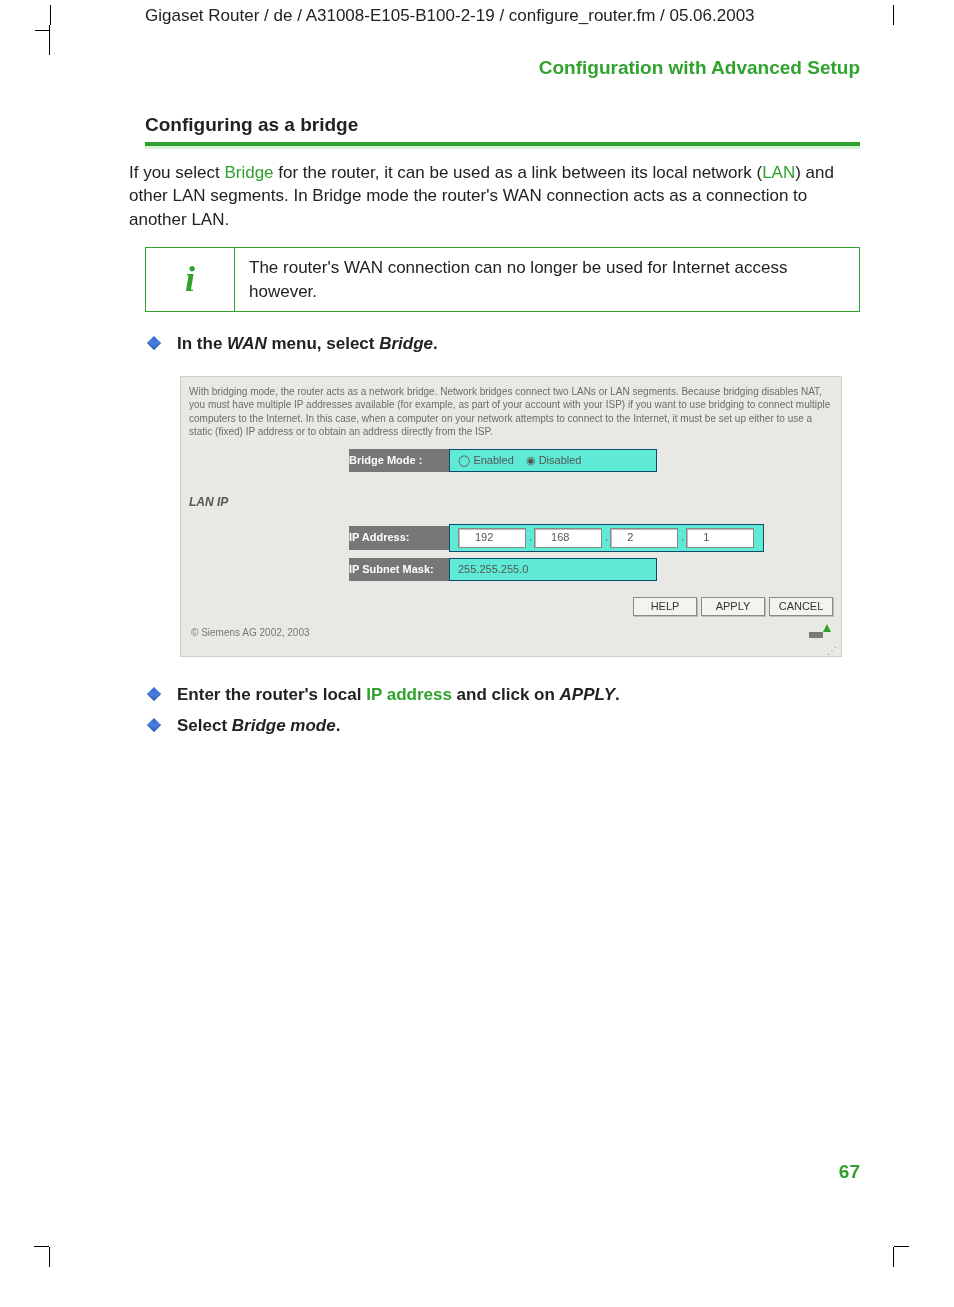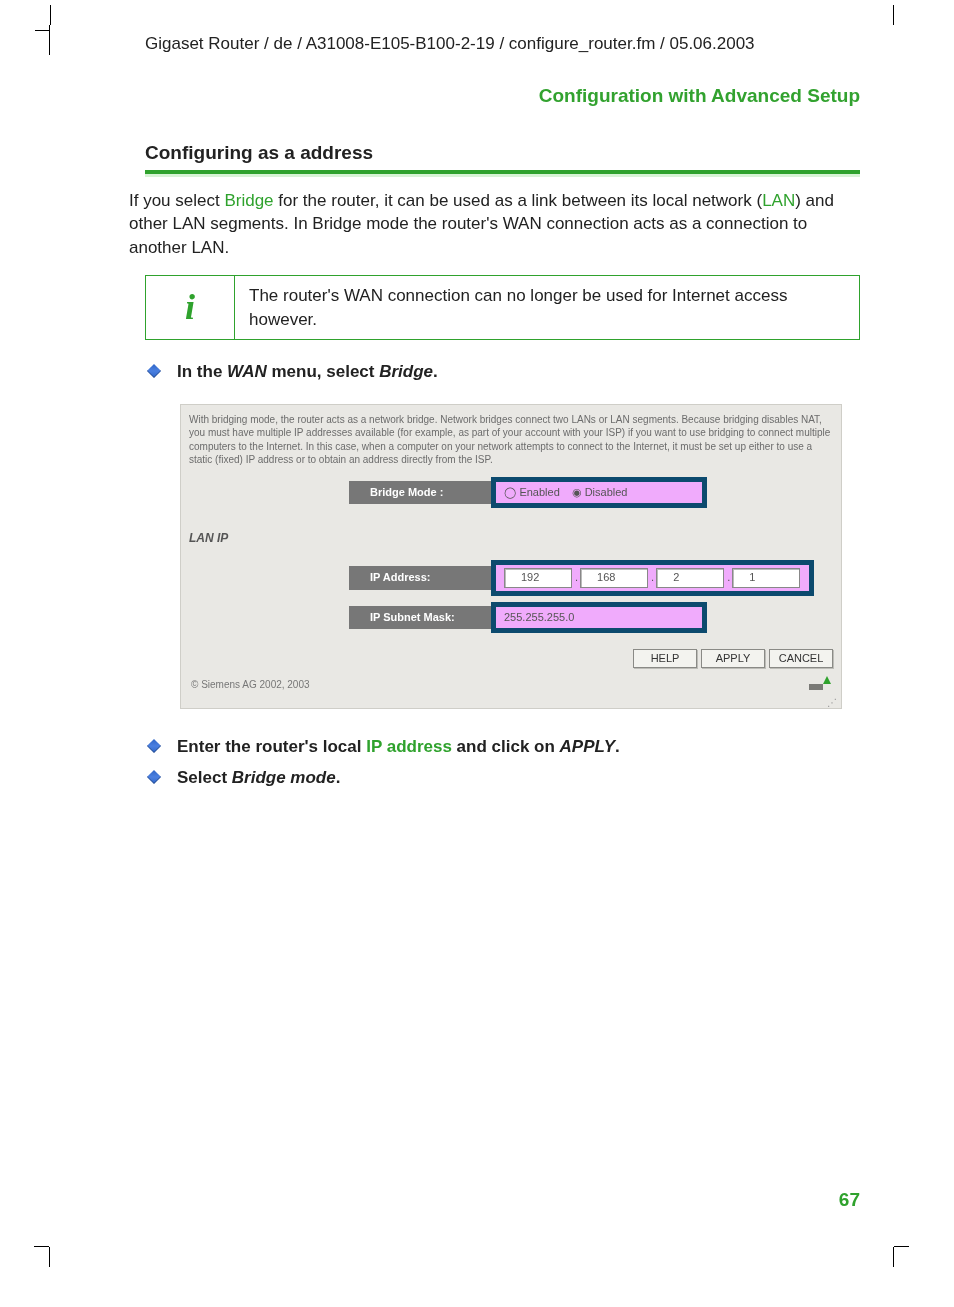--- a/index.html
+++ b/index.html
@@ -15,21 +15,21 @@
   .crop-tr{right:60px;top:25px;}
   .crop-tr::before{content:"";position:absolute;right:0;top:-20px;width:0;height:20px;border-left:1px solid #000;}
   .crop-bl{left:49px;bottom:60px;}
   .crop-bl::before{content:"";position:absolute;left:0;bottom:-20px;width:0;height:20px;border-left:1px solid #000;}
   .crop-bl::after{content:"";position:absolute;left:-15px;bottom:0;width:15px;height:0;border-top:1px solid #000;}
   .crop-br{right:60px;bottom:60px;}
   .crop-br::before{content:"";position:absolute;right:0;bottom:-20px;width:0;height:20px;border-left:1px solid #000;}
   .crop-br::after{content:"";position:absolute;right:-15px;bottom:0;width:15px;height:0;border-top:1px solid #000;}
 
   .page{
-    position:absolute;left:90px;top:32px;width:770px;
+    position:absolute;left:90px;top:4px;width:770px;
     font-size:17px;line-height:1.38;
   }
   .hdr-path{font-size:17px;margin-left:55px;margin-bottom:28px;}
   .doc-title{
     color:#32a22f;font-weight:700;text-align:right;font-size:19px;
     margin:0 0 30px 0;
   }
   h3.section{
     font-size:19px;font-weight:700;margin:0 0 2px 55px;
   }
@@ -69,24 +69,24 @@
   .shot .pad{padding:8px 8px 4px 8px;}
   .shot .panel-title{
     font-size:13px;font-weight:700;color:#555;margin:2px 0 10px 0;
   }
   .shot .desc{
     font-size:10px;color:#6c6c6c;line-height:1.35;margin-bottom:10px;
   }
   .fg{display:flex;align-items:center;margin:0 0 6px 0;}
   .fg .lab{
     width:100px;background:#777;color:#fff;font-size:11px;font-weight:700;
-    padding:4px 21px;text-align:left;margin-left:160px;
+    padding:4px 0;text-align:left;margin-left:160px;
   }
   .fg .ctl{
-    background:#f0abfc;border:5px solid #0c4a6e;padding:3px 8px;font-size:11px;
+    background:#5eead4;border:1px solid #0c4a6e;padding:3px 8px;font-size:11px;
     color:#555;min-width:190px;
   }
   .shot .section-lab{
     font-size:12px;font-weight:700;color:#555;margin:22px 0 14px 0;font-style:italic;
   }
   .ipbox{
     display:inline-block;width:34px;font-size:11px;background:#fff;
     border:1px solid #888;box-shadow:inset 1px 1px 0 #bbb;padding:1px 16px;margin-right:1px;
   }
   .dot{font-size:11px;padding:0 2px;color:#555;}
@@ -130,21 +130,21 @@
 <div class="crop-tr"></div>
 <div class="crop-bl"></div>
 <div class="crop-br"></div>
 
 <div class="page">
 
   <div class="hdr-path">Gigaset Router / de / A31008-E105-B100-2-19 / configure_router.fm / 05.06.2003</div>
 
   <div class="doc-title">Configuration with Advanced Setup</div>
 
-  <h3 class="section">Configuring as a address</h3>
+  <h3 class="section">Configuring as a bridge</h3>
   <div class="green-rule"></div>
 
   <p class="body-p">
     <span>If you select </span><span class="kw">Bridge</span><span> for the router, it can be used as a link between its local network (</span><span class="kw">LAN</span><span>) and other LAN segments. In Bridge mode the router's WAN connection acts as a connection to another LAN.</span>
   </p>
 
   <div class="infobox">
     <div class="i-cell">i</div>
     <div class="txt">The router's WAN connection can no longer be used for Internet access however.</div>
   </div>

